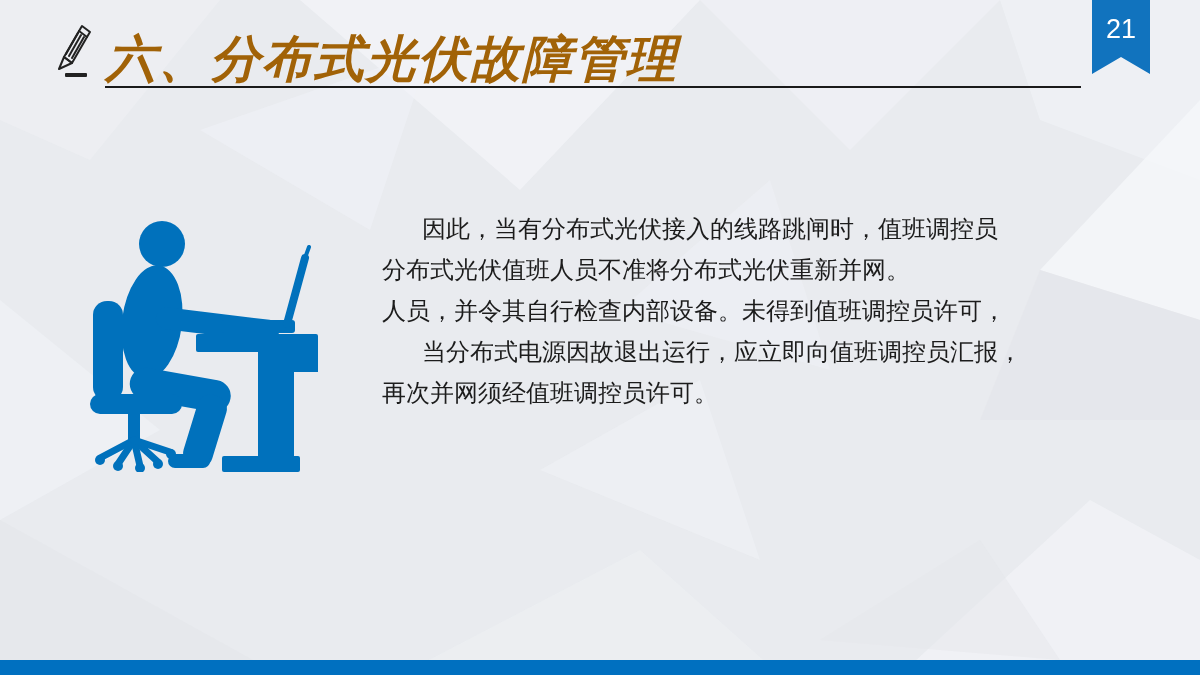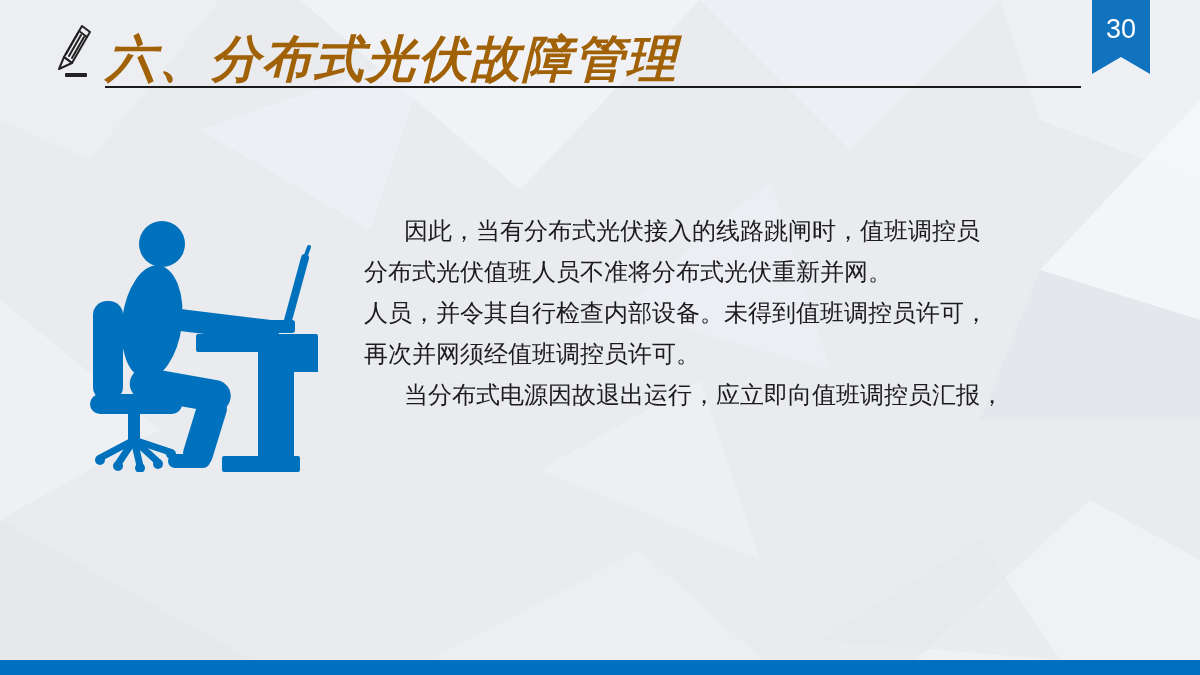--- a/index.html
+++ b/index.html
@@ -65,24 +65,24 @@
     font-family: "Liberation Sans", sans-serif;
   }
   .illustration {
     position: absolute;
     left: 90px; top: 218px;
     width: 228px; height: 254px;
     z-index: 2;
   }
   .body-text {
     position: absolute;
-    left: 364px; top: 210px;
+    left: 382px; top: 210px;
     width: 630px;
     z-index: 2;
-    font-family: Liberation Sans, sans-serif;
+    font-family: Liberation Mono, monospace;
     font-size: 24px;
     line-height: 41px;
     color: #1C1C1C;
   }
   .body-text .line {
     white-space: nowrap;
   }
   .body-text .indent {
     text-indent: 40px;
   }
@@ -123,21 +123,21 @@
       <path d="M27 7 L30 2 L38 8 L35 13"></path>
       <path d="M17 32 L29 11"></path>
       <path d="M20 34 L32 13"></path>
       <path d="M14 30 L26 9"></path>
       <path d="M14 50 L34 50 L34 52 L14 52 Z"></path>
     </g>
   </svg>
   <div class="page-title">六、分布式光伏故障管理</div>
   <div class="title-underline"></div>
   <div class="page-ribbon">
-    <span class="num">30</span>
+    <span class="num">21</span>
   </div>
 </div>
 
 <svg class="illustration" viewBox="0 0 228 254" aria-hidden="true">
   <g fill="#0071BC" stroke="none">
 
     <circle cx="72" cy="26" r="23"></circle>
 
     <ellipse cx="62" cy="104" rx="30" ry="57" transform="rotate(7 62 104)"></ellipse>
 
@@ -182,17 +182,17 @@
     <rect x="168" y="132" width="36" height="110"></rect>
 
     <rect x="132" y="238" width="78" height="16" rx="2"></rect>
   </g>
 </svg>
 
 <div class="body-text">
   <div class="line indent">因此，当有分布式光伏接入的线路跳闸时，值班调控员</div>
   <div class="line">分布式光伏值班人员不准将分布式光伏重新并网。</div>
   <div class="line">人员，并令其自行检查内部设备。未得到值班调控员许可，</div>
+  <div class="line indent">当分布式电源因故退出运行，应立即向值班调控员汇报，</div>
   <div class="line">再次并网须经值班调控员许可。</div>
-  <div class="line indent">当分布式电源因故退出运行，应立即向值班调控员汇报，</div>
 </div>
 
 <div class="footer-bar"></div>
 
 </body></html>

